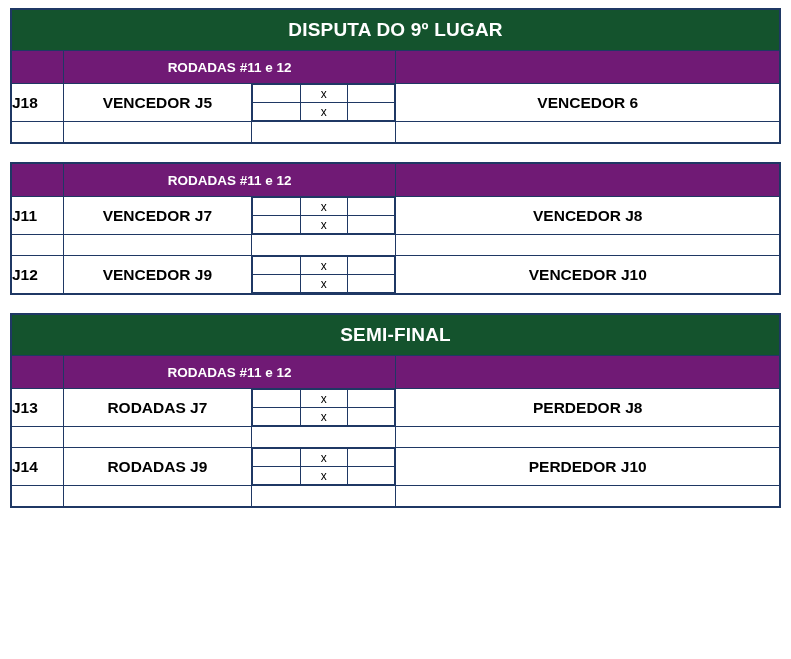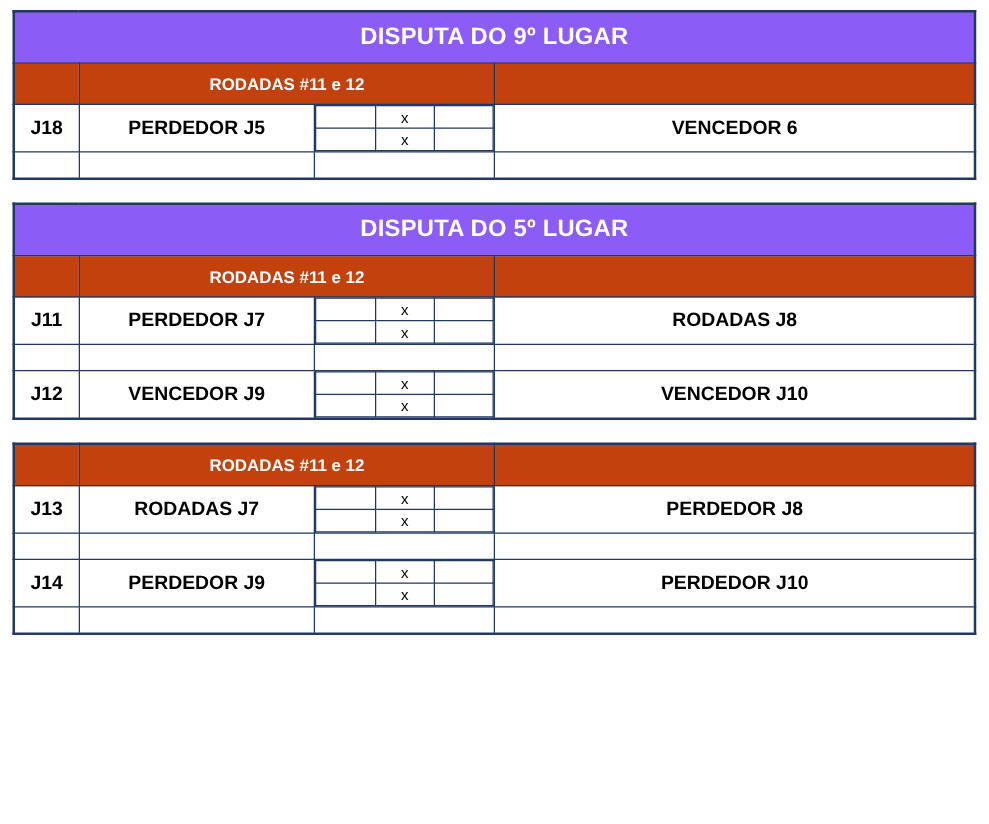--- a/index.html
+++ b/index.html
@@ -29,45 +29,45 @@
     margin-bottom: 18px;
     background: #ffffff;
   }
   .block td {
     border: 1px solid #1f3864;
     padding: 0;
     height: 27px;
     vertical-align: middle;
   }
   .title-row td {
-    background: #8b5cf6;
+    background: #14532d;
     color: #ffffff;
     text-align: center;
     font-weight: bold;
     font-size: 19px;
     height: 40px;
     letter-spacing: 0.2px;
   }
   .rodadas-row td {
-    background: #c2410c;
+    background: #701a75;
     color: #ffffff;
     height: 32px;
   }
   .rodadas-row td.rodadas-label {
     text-align: center;
     font-weight: bold;
     font-size: 13.5px;
   }
   .match-row td {
     height: 35px;
     font-weight: bold;
     font-size: 15.5px;
   }
   .code-cell {
-    text-align: center;
+    text-align: left;
     padding-left: 8px;
     font-weight: bold;
     font-size: 15.5px;
   }
   .team-left {
     text-align: center;
     font-weight: bold;
     font-size: 15.5px;
   }
   .team-right {
@@ -120,21 +120,21 @@
       <tr class="title-row">
         <td colspan="6">DISPUTA DO 9º LUGAR</td>
       </tr>
       <tr class="rodadas-row">
         <td class="empty"></td>
         <td class="rodadas-label" colspan="4">RODADAS #11 e 12</td>
         <td class="empty"></td>
       </tr>
       <tr class="match-row">
         <td class="code-cell">J18</td>
-        <td class="team-left">PERDEDOR J5</td>
+        <td class="team-left">VENCEDOR J5</td>
         <td class="score-cell" colspan="3">
           <table class="score-table">
             <tbody>
               <tr>
                 <td></td>
                 <td class="x-mark">x</td>
                 <td></td>
               </tr>
               <tr>
                 <td></td>
@@ -158,48 +158,45 @@
   <table class="block">
     <colgroup>
       <col style="width:52px">
       <col style="width:188px">
       <col style="width:48px">
       <col style="width:48px">
       <col style="width:48px">
       <col style="width:383px">
     </colgroup>
     <tbody>
-      <tr class="title-row">
-        <td colspan="6">DISPUTA DO 5º LUGAR</td>
-      </tr>
       <tr class="rodadas-row">
         <td class="empty"></td>
         <td class="rodadas-label" colspan="4">RODADAS #11 e 12</td>
         <td class="empty"></td>
       </tr>
       <tr class="match-row">
         <td class="code-cell">J11</td>
-        <td class="team-left">PERDEDOR J7</td>
-        <td class="score-cell" colspan="3">
-          <table class="score-table">
-            <tbody>
-              <tr>
-                <td></td>
-                <td class="x-mark">x</td>
-                <td></td>
-              </tr>
-              <tr>
-                <td></td>
-                <td class="x-mark">x</td>
-                <td></td>
-              </tr>
-            </tbody>
-          </table>
-        </td>
-        <td class="team-right">RODADAS J8</td>
+        <td class="team-left">VENCEDOR J7</td>
+        <td class="score-cell" colspan="3">
+          <table class="score-table">
+            <tbody>
+              <tr>
+                <td></td>
+                <td class="x-mark">x</td>
+                <td></td>
+              </tr>
+              <tr>
+                <td></td>
+                <td class="x-mark">x</td>
+                <td></td>
+              </tr>
+            </tbody>
+          </table>
+        </td>
+        <td class="team-right">VENCEDOR J8</td>
       </tr>
       <tr class="spacer-row">
         <td></td>
         <td></td>
         <td colspan="3"></td>
         <td></td>
       </tr>
       <tr class="match-row">
         <td class="code-cell">J12</td>
         <td class="team-left">VENCEDOR J9</td>
@@ -227,20 +224,23 @@
   <table class="block">
     <colgroup>
       <col style="width:52px">
       <col style="width:188px">
       <col style="width:48px">
       <col style="width:48px">
       <col style="width:48px">
       <col style="width:383px">
     </colgroup>
     <tbody>
+      <tr class="title-row">
+        <td colspan="6">SEMI-FINAL</td>
+      </tr>
       <tr class="rodadas-row">
         <td class="empty"></td>
         <td class="rodadas-label" colspan="4">RODADAS #11 e 12</td>
         <td class="empty"></td>
       </tr>
       <tr class="match-row">
         <td class="code-cell">J13</td>
         <td class="team-left">RODADAS J7</td>
         <td class="score-cell" colspan="3">
           <table class="score-table">
@@ -261,21 +261,21 @@
         <td class="team-right">PERDEDOR J8</td>
       </tr>
       <tr class="spacer-row">
         <td></td>
         <td></td>
         <td colspan="3"></td>
         <td></td>
       </tr>
       <tr class="match-row">
         <td class="code-cell">J14</td>
-        <td class="team-left">PERDEDOR J9</td>
+        <td class="team-left">RODADAS J9</td>
         <td class="score-cell" colspan="3">
           <table class="score-table">
             <tbody>
               <tr>
                 <td></td>
                 <td class="x-mark">x</td>
                 <td></td>
               </tr>
               <tr>
                 <td></td>

